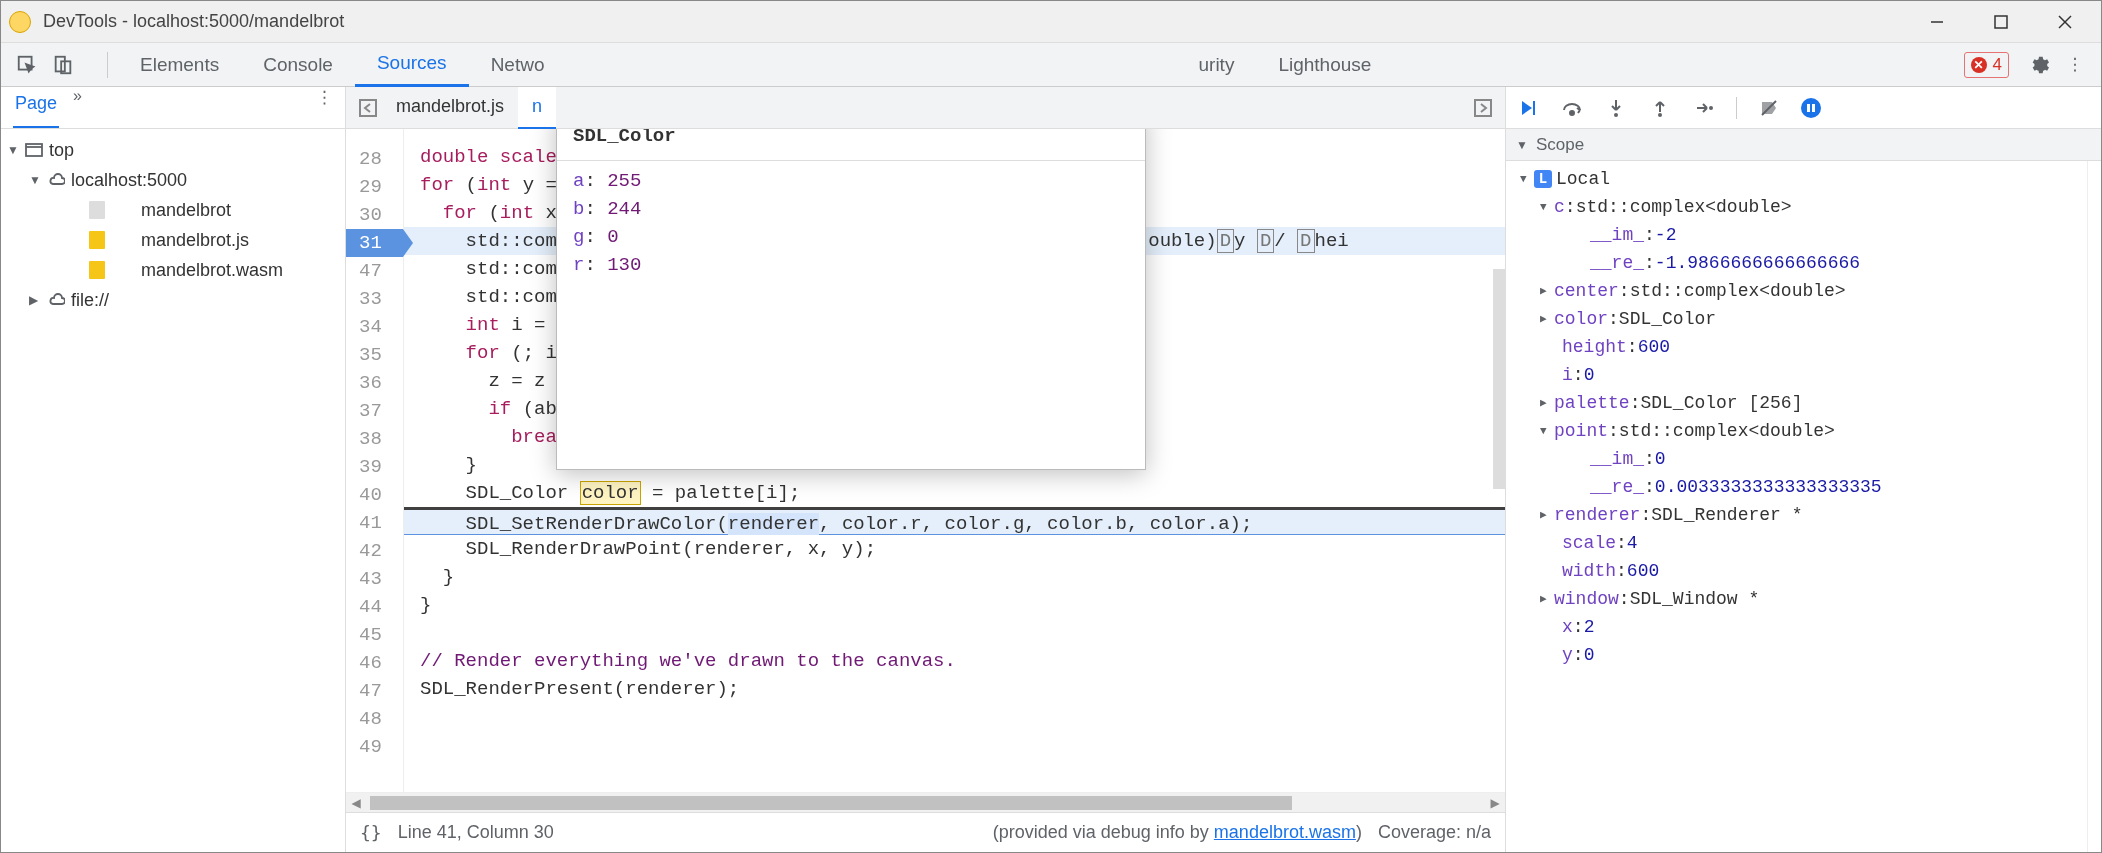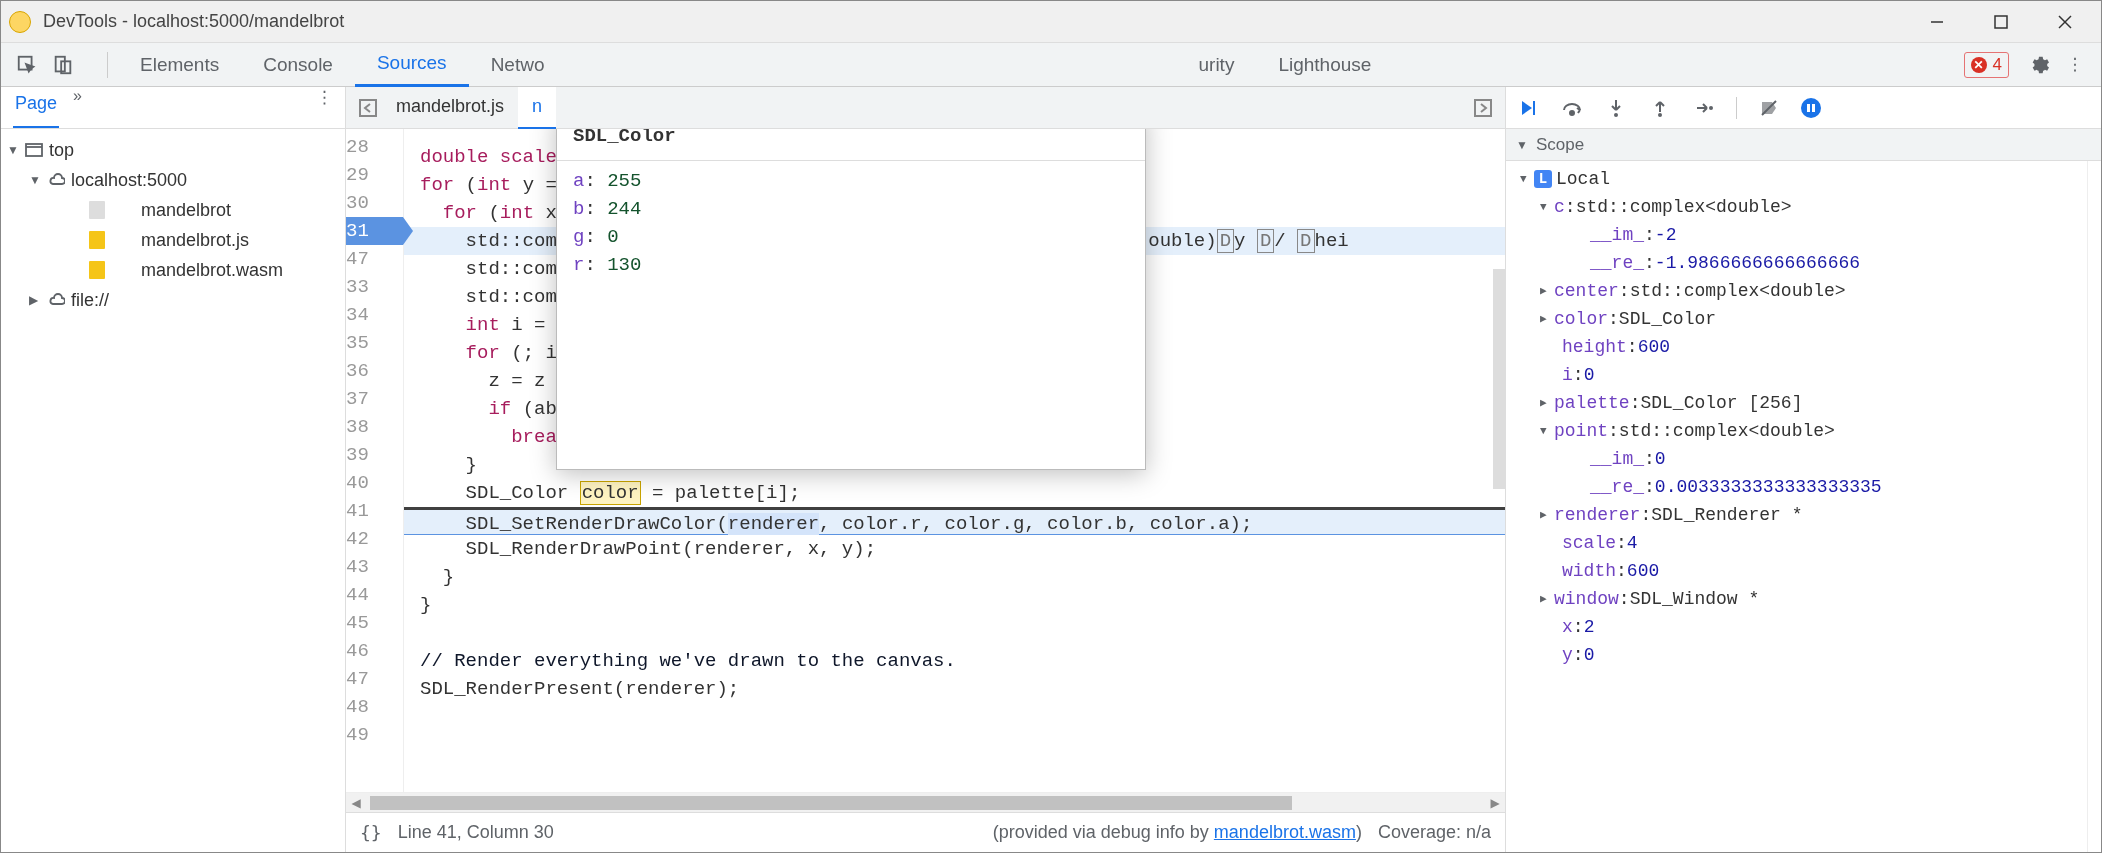--- a/index.html
+++ b/index.html
@@ -33,38 +33,38 @@
 .indent3 { padding-left: 88px; gap: 36px; }
 .fileicon-page { background:#ddd; width:16px; height:18px; border-radius:1px;}
 .fileicon-js { background:#f5c518; width:16px; height:18px; border-radius:1px;}
 .center { flex: 1; display: flex; flex-direction: column; border-right: 1px solid #ddd; overflow:hidden; position:relative;}
 .filetabs { height: 42px; border-bottom: 1px solid #ddd; display: flex; align-items: center; padding: 0 8px; background:#f1f3f4;}
 .navcol { width:28px; display:flex; align-items:center; justify-content:center; color:#888;}
 .ftab { padding: 0 14px; height:42px; display:flex; align-items:center; color:#333; border-bottom:2px solid transparent; font-size:18px;}
 .ftab.active { color:#1a73e8; border-bottom-color:#1a73e8; background:#fff;}
 .filetabs .spacer{flex:1}
 .code { flex:1; display:flex; font-family: "Consolas","Courier New",monospace; font-size:19px; line-height:28px; overflow:hidden; position:relative;}
-.gutter { width:58px; background:#fff; text-align:left; color:#999; padding-top:4px; border-right:1px solid #eee;}
+.gutter { width:58px; background:#fff; text-align:center; color:#999; padding-top:16px; border-right:1px solid #eee;}
 .gutter div { height:28px; padding-right:8px;}
 .gutter .current { background:#5b93e1; color:#fff; position:relative;}
 .gutter .current::after { content:''; position:absolute; right:-10px; top:0; border-top:14px solid transparent; border-bottom:14px solid transparent; border-left:10px solid #5b93e1;}
 .lines { flex:1; padding-top:14px; overflow:hidden;}
 .lines > div { height:28px; padding-left:16px; white-space:pre;}
 .hl-line { background:#e4effb;}
 .hl-line.border { border-top:3px solid #404040; border-bottom:1px solid #5b93e1;}
 .kw { color:#a71d5d;}
-.cmt { color:#0f172a;margin-top:12px;}
+.cmt { color:#701a75;margin-top:12px;}
 .sel { background:#d4e4fa;}
 .varbox { background:#fff4c2; border:1px solid #c9a400; padding:0 1px;}
 .parambox { border:1px solid #888; padding:0 2px; color:#777;}
 .tooltip { position:absolute; left:210px; top:-18px; width:590px; background:#fff; border:1px solid #bbb; box-shadow:0 4px 24px rgba(0,0,0,0.25); font-family:"Consolas","Courier New",monospace; font-size:19px; z-index:10;}
 .tooltip .tthdr { padding:10px 16px; font-weight:bold; border-bottom:1px solid #ddd;}
 .tooltip .ttbody { padding:6px 16px 190px 16px; line-height:28px;}
 .ttkey { color:#6f42c1;}
-.ttval { color:#14532d;}
+.ttval { color:#701a75;}
 .statusbar { height:40px; border-top:1px solid #ddd; display:flex; align-items:center; padding:0 14px; color:#5f6368; font-size:18px; gap:16px;}
 .statusbar .provided { margin-left:auto;}
 .statusbar a { color:#1a73e8; text-decoration:underline; cursor:default;}
 .right { width:595px; display:flex; flex-direction:column; overflow:hidden;}
 .dtoolbar { height:42px; border-bottom:1px solid #ddd; display:flex; align-items:center; padding:0 10px; gap:20px;}
 .dtoolbar .ico { color:#5f6368; width:24px; height:24px; display:flex; align-items:center; justify-content:center;}
 .dtoolbar .ico.blue { color:#1a73e8;}
 .dtoolbar .divider { width:1px; height:22px; background:#ccc;}
 .dtoolbar .pausecircle { width:20px; height:20px; border-radius:50%; background:#1a73e8; color:#fff; display:flex; align-items:center; justify-content:center; font-size:12px;}
 .rsection { border-bottom:1px solid #ddd; padding:6px 10px; display:flex; align-items:center; gap:8px;}

